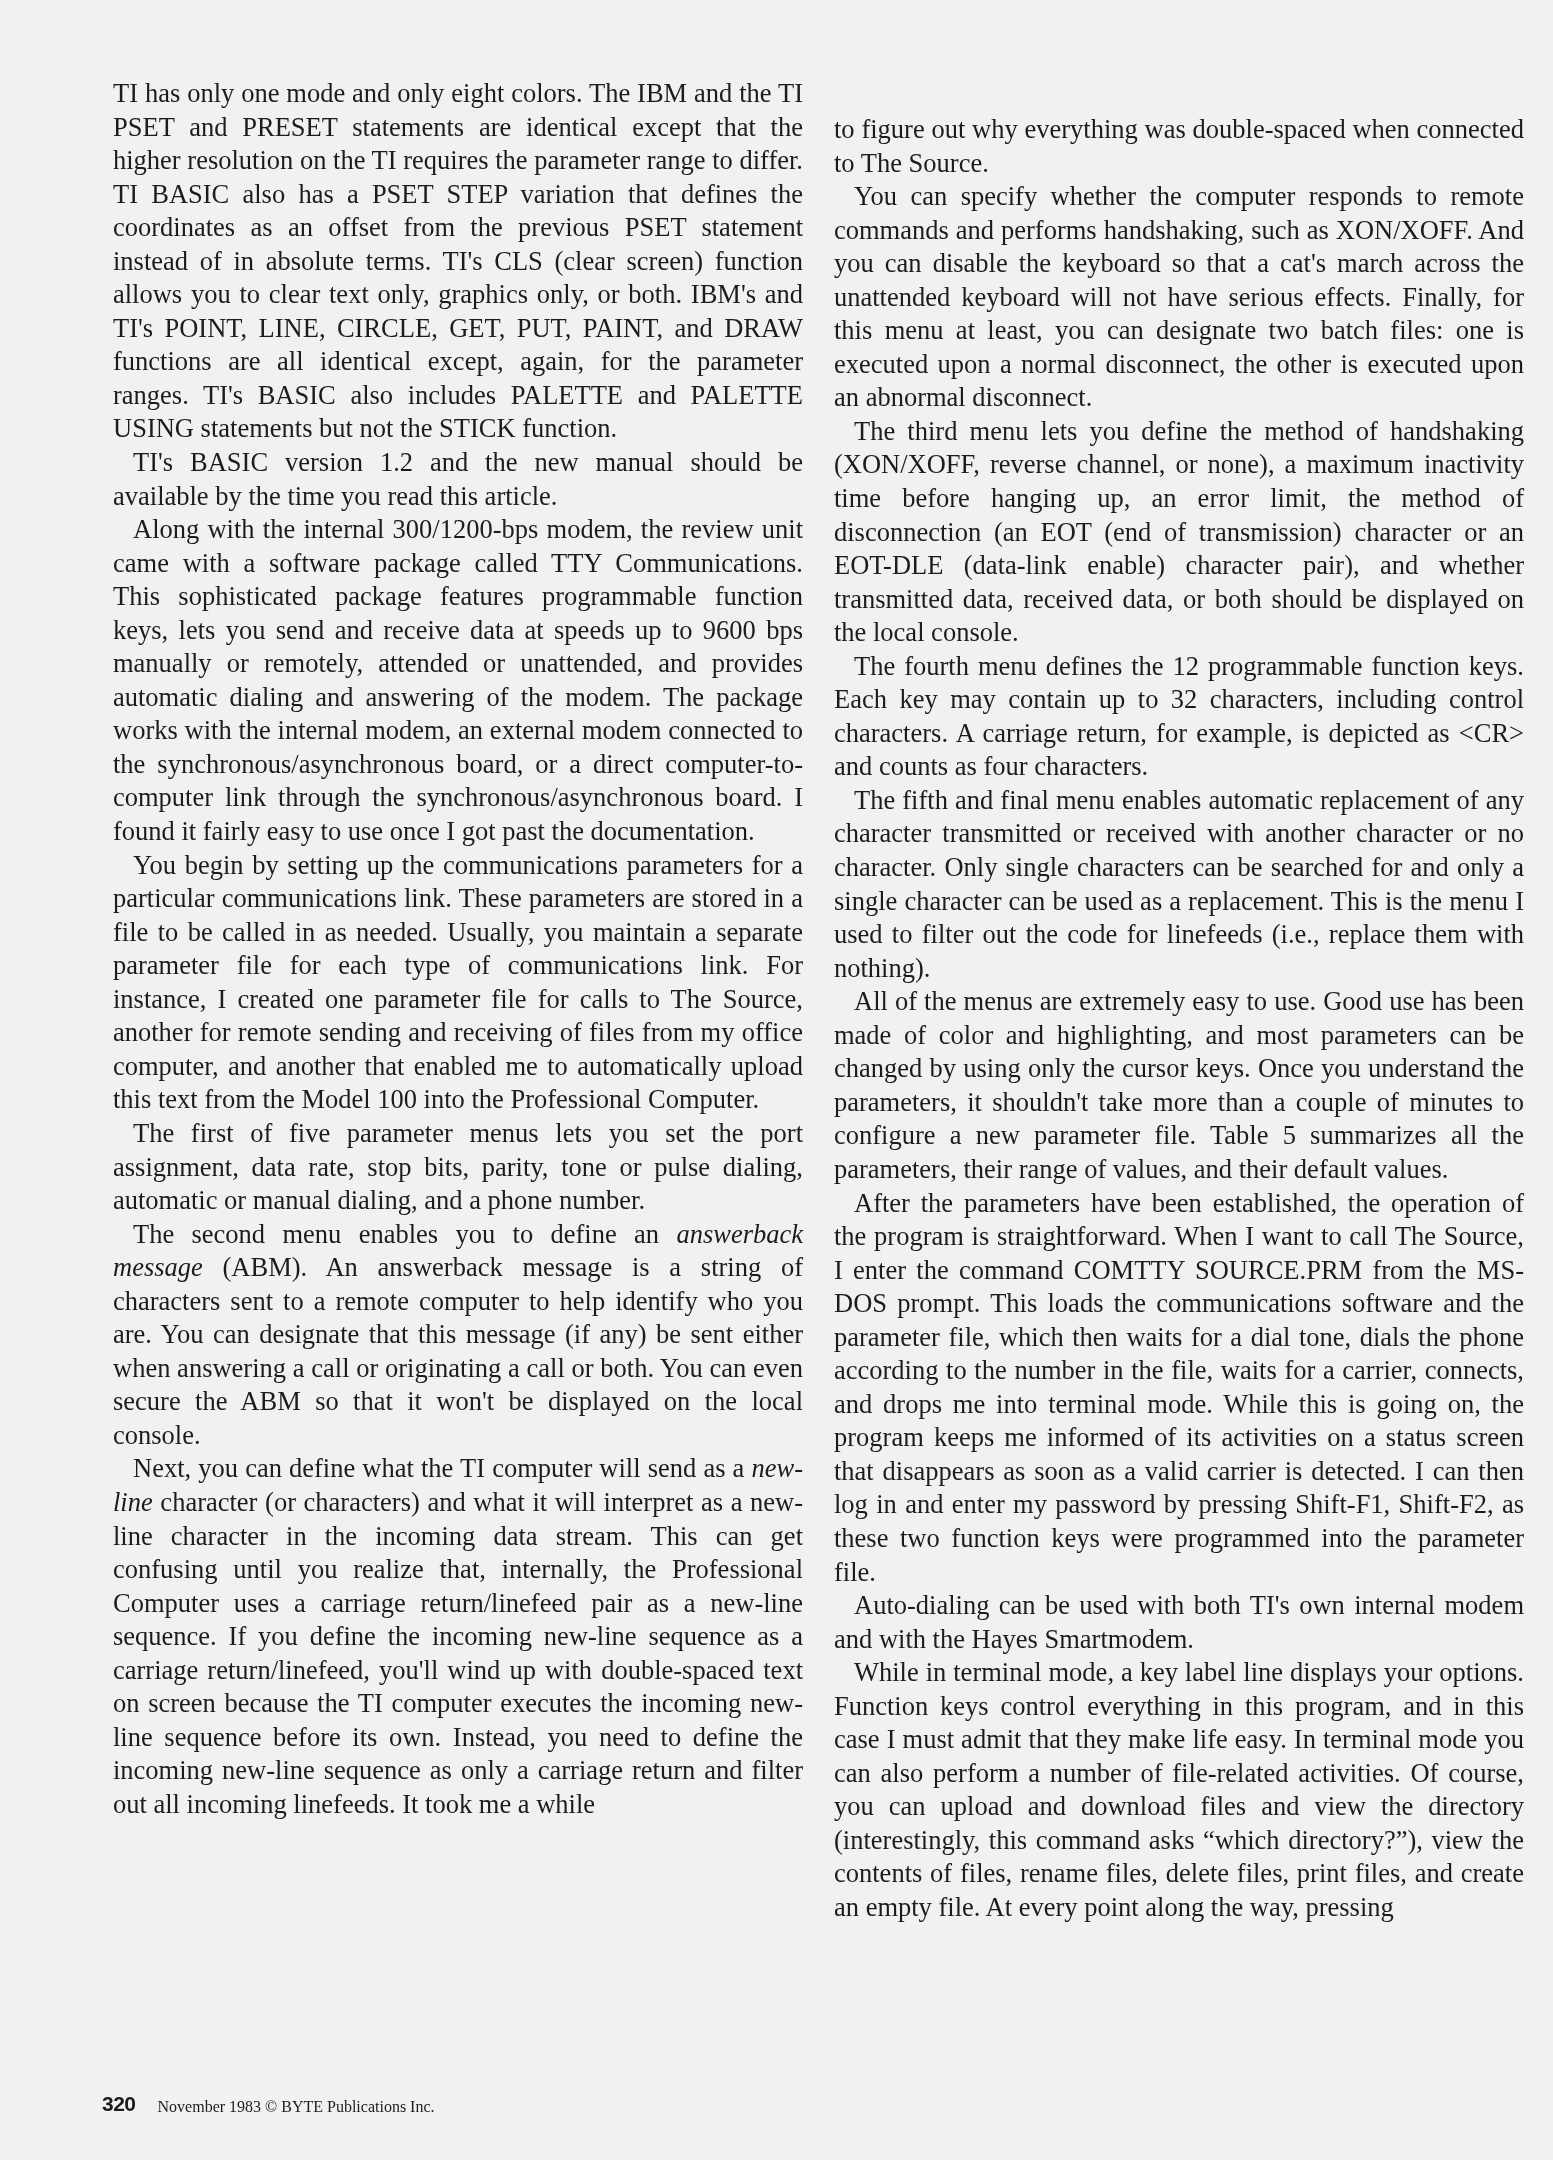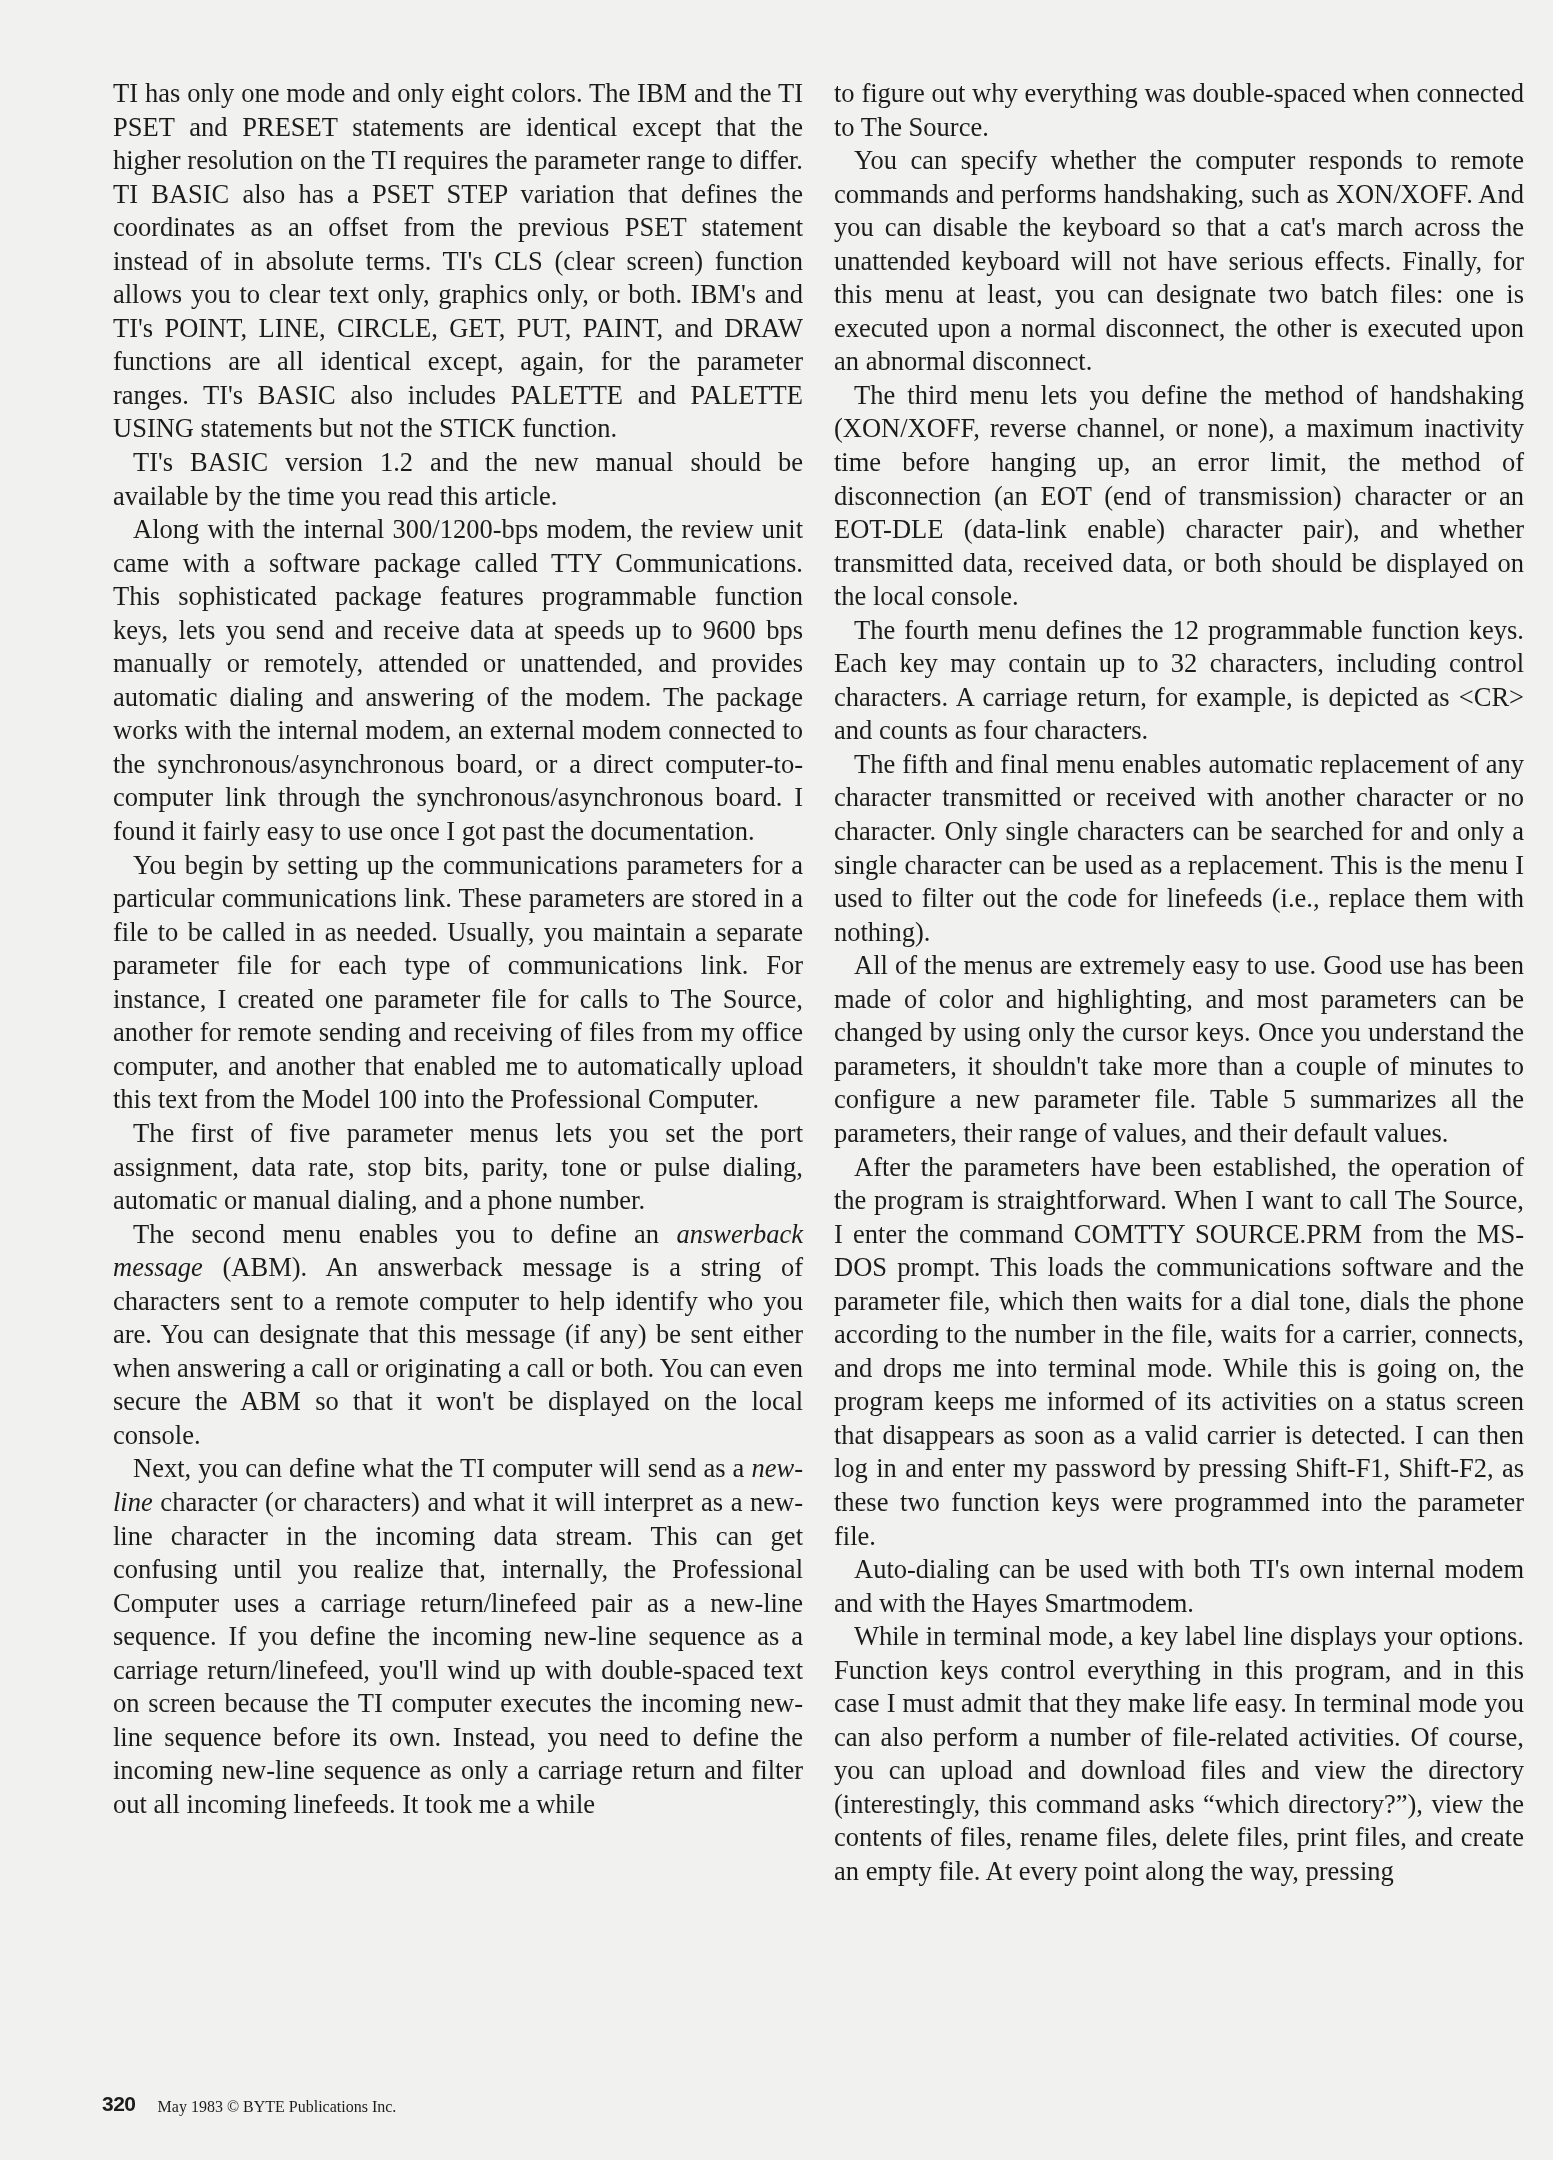--- a/index.html
+++ b/index.html
@@ -15,21 +15,21 @@
   .col {
     position: absolute;
     top: 77px;
     width: 690px;
     font-size: 26.5px;
     line-height: 33.55px;
     text-align: justify;
     hyphens: manual;
   }
   .col.left { left: 101px; margin-left: 12px; }
-  .col.right { left: 834px; }
+  .col.right { left: 834px; margin-top: 36px; }
   .col p { margin: 0; text-indent: 0; }
   .col p.indent { text-indent: 20px; }
   .col p.noindent { text-indent: 0; }
   .col h2 {
     margin: 46px 0 0 0;
     font-size: 28px;
     font-weight: bold;
     line-height: 33.55px;
   }
   .col em { font-style: italic; }
@@ -77,14 +77,14 @@
   <p class="indent">The fourth menu defines the 12 programmable func­tion keys. Each key may contain up to 32 characters, in­cluding control characters. A carriage return, for exam­ple, is depicted as &lt;CR&gt; and counts as four characters.</p>
   <p class="indent">The fifth and final menu enables automatic replace­ment of any character transmitted or received with an­other character or no character. Only single characters can be searched for and only a single character can be used as a replacement. This is the menu I used to filter out the code for linefeeds (i.e., replace them with nothing).</p>
   <p class="indent">All of the menus are extremely easy to use. Good use has been made of color and highlighting, and most pa­rameters can be changed by using only the cursor keys. Once you understand the parameters, it shouldn't take more than a couple of minutes to configure a new pa­rameter file. Table 5 summarizes all the parameters, their range of values, and their default values.</p>
   <p class="indent">After the parameters have been established, the opera­tion of the program is straightforward. When I want to call The Source, I enter the command COMTTY SOURCE.PRM from the MS-DOS prompt. This loads the communications software and the parameter file, which then waits for a dial tone, dials the phone accord­ing to the number in the file, waits for a carrier, connects, and drops me into terminal mode. While this is going on, the program keeps me informed of its activities on a status screen that disappears as soon as a valid carrier is detected. I can then log in and enter my password by pressing Shift-F1, Shift-F2, as these two function keys were programmed into the parameter file.</p>
   <p class="indent">Auto-dialing can be used with both TI's own internal modem and with the Hayes Smartmodem.</p>
   <p class="indent">While in terminal mode, a key label line displays your options. Function keys control everything in this pro­gram, and in this case I must admit that they make life easy. In terminal mode you can also perform a number of file-related activities. Of course, you can upload and download files and view the directory (interestingly, this command asks “which directory?”), view the contents of files, rename files, delete files, print files, and create an empty file. At every point along the way, pressing</p>
 </div>
 
 <div class="footer">
   <span class="pageno">320</span>
-  <span class="credit">May 1983 © BYTE Publications Inc.</span>
+  <span class="credit">November 1983 © BYTE Publications Inc.</span>
 </div>
 
 </body></html>

